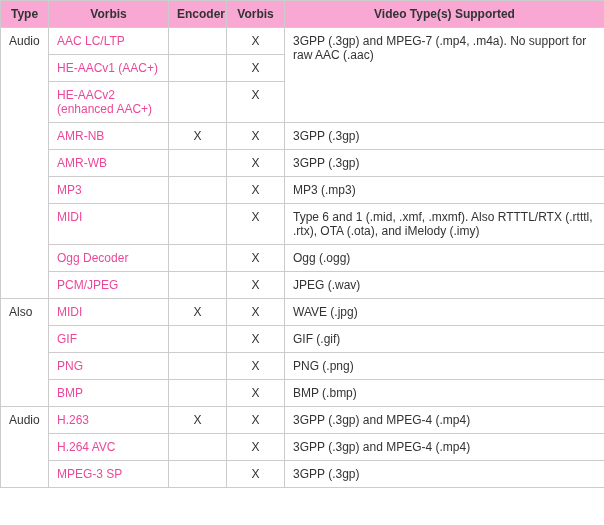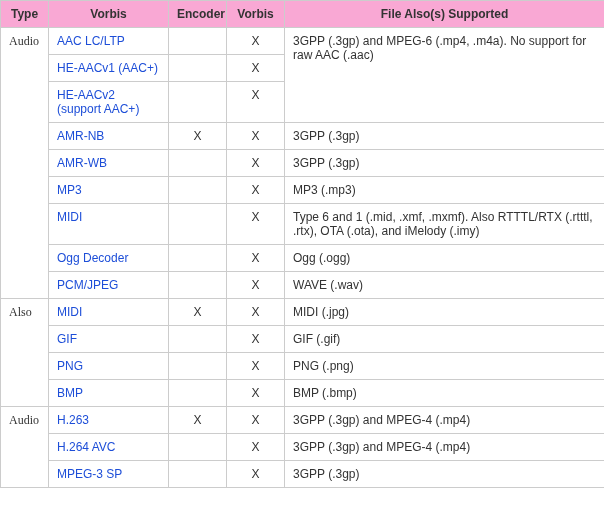--- a/index.html
+++ b/index.html
@@ -26,61 +26,61 @@
     font-weight: bold;
     color: #333;
     text-align: center;
   }
   col.col-type { width: 48px; }
   col.col-format { width: 120px; }
   col.col-enc { width: 58px; }
   col.col-dec { width: 58px; }
   col.col-file { width: 320px; }
   td.center { text-align: center; }
-  td.type-cell { vertical-align: top; font-family: Liberation Serif, serif; }
+  td.type-cell { vertical-align: top; }
   a.fmt {
-    color: #1d4ed8;
+    color: #ec4899;
     text-decoration: none;
   }
 </style>
 </head>
 <body>
 
 <table>
   <colgroup>
     <col class="col-type">
     <col class="col-format">
     <col class="col-enc">
     <col class="col-dec">
     <col class="col-file">
   </colgroup>
   <thead>
     <tr>
       <th>Type</th>
       <th>Vorbis</th>
       <th>Encoder</th>
       <th>Vorbis</th>
-      <th>File Also(s) Supported</th>
+      <th>Video Type(s) Supported</th>
     </tr>
   </thead>
   <tbody id="tbody">
       <tr>
         <td class="type-cell" rowspan="9">Audio</td>
         <td><a class="fmt" href="#">AAC LC/LTP</a></td>
         <td class="center"></td>
         <td class="center">X</td>
-        <td rowspan="3">3GPP (.3gp) and MPEG-6 (.mp4, .m4a). No support for raw AAC (.aac)</td>
+        <td rowspan="3">3GPP (.3gp) and MPEG-7 (.mp4, .m4a). No support for raw AAC (.aac)</td>
       </tr>
       <tr>
         <td><a class="fmt" href="#">HE-AACv1 (AAC+)</a></td>
         <td class="center"></td>
         <td class="center">X</td>
       </tr>
       <tr>
-        <td><a class="fmt" href="#">HE-AACv2 (support AAC+)</a></td>
+        <td><a class="fmt" href="#">HE-AACv2 (enhanced AAC+)</a></td>
         <td class="center"></td>
         <td class="center">X</td>
       </tr>
       <tr>
         <td><a class="fmt" href="#">AMR-NB</a></td>
         <td class="center">X</td>
         <td class="center">X</td>
         <td>3GPP (.3gp)</td>
       </tr>
       <tr>
@@ -104,28 +104,28 @@
       <tr>
         <td><a class="fmt" href="#">Ogg Decoder</a></td>
         <td class="center"></td>
         <td class="center">X</td>
         <td>Ogg (.ogg)</td>
       </tr>
       <tr>
         <td><a class="fmt" href="#">PCM/JPEG</a></td>
         <td class="center"></td>
         <td class="center">X</td>
-        <td>WAVE (.wav)</td>
+        <td>JPEG (.wav)</td>
       </tr>
       <tr>
         <td class="type-cell" rowspan="4">Also</td>
         <td><a class="fmt" href="#">MIDI</a></td>
         <td class="center">X</td>
         <td class="center">X</td>
-        <td>MIDI (.jpg)</td>
+        <td>WAVE (.jpg)</td>
       </tr>
       <tr>
         <td><a class="fmt" href="#">GIF</a></td>
         <td class="center"></td>
         <td class="center">X</td>
         <td>GIF (.gif)</td>
       </tr>
       <tr>
         <td><a class="fmt" href="#">PNG</a></td>
         <td class="center"></td>

